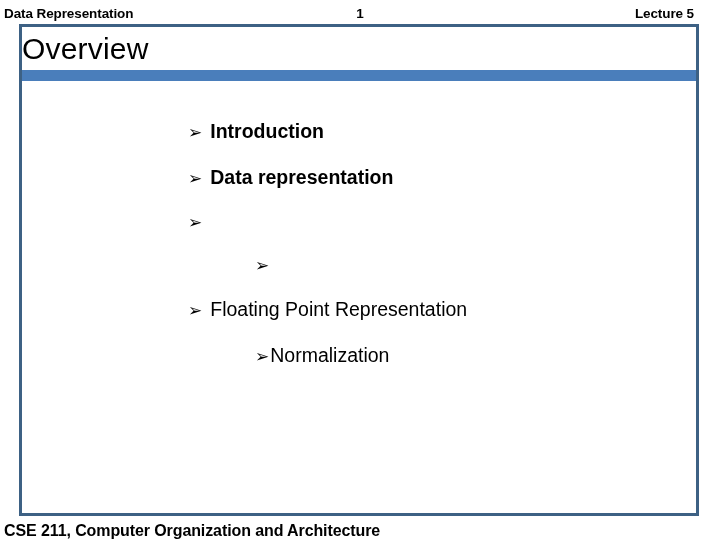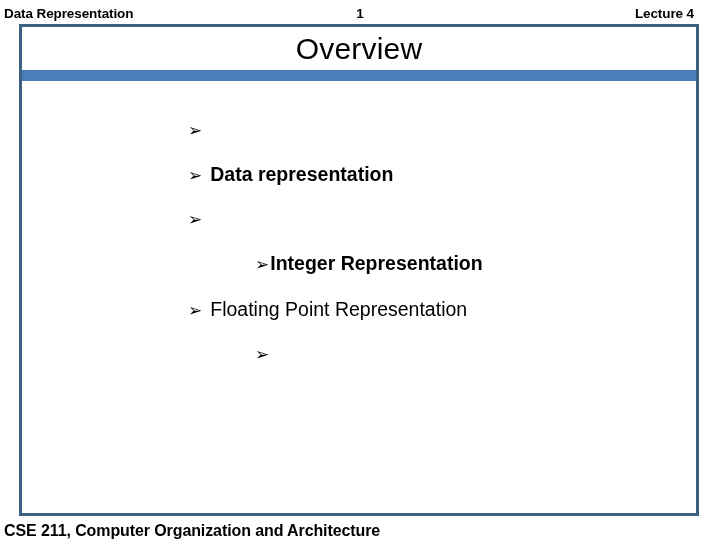--- a/index.html
+++ b/index.html
@@ -83,21 +83,21 @@
 
   
   .title-area {
     position: absolute;
     left: 22px;
     top: 27px;
     width: 674px;
     height: 43px;
     display: flex;
     align-items: center;
-    justify-content: center;
+    justify-content: flex-start;
   }
   .slide-title {
     font-size: 30px;
     font-weight: 400;
     line-height: 1;
     color: #000000;
     letter-spacing: 0.2px;
   }
   .title-underbar {
     position: absolute;
@@ -168,56 +168,57 @@
     letter-spacing: -0.1px;
     white-space: nowrap;
   }
 </style>
 </head>
 <body>
 
 <div class="slide-header">
   <div class="hdr-left">Data Representation</div>
   <div class="hdr-center">1</div>
-  <div class="hdr-right">Lecture 4</div>
+  <div class="hdr-right">Lecture 5</div>
 </div>
 
 <div class="frame-top-rule"></div>
 <div class="slide-frame"></div>
 <div class="frame-bottom-rule"></div>
 
 <div class="title-area">
   <span class="slide-title">Overview</span>
 </div>
 <div class="title-underbar"></div>
 
 <div class="bullet-list">
 
   <div class="bullet-row lvl1 row-r1">
     <span class="bullet-glyph">➢</span>
+    <span class="bullet-text is-bold">Introduction</span>
   </div>
 
   <div class="bullet-row lvl1 row-r2">
     <span class="bullet-glyph">➢</span>
     <span class="bullet-text is-bold">Data representation</span>
   </div>
 
   <div class="bullet-row lvl1 row-r3">
     <span class="bullet-glyph">➢</span>
   </div>
 
   <div class="bullet-row lvl2 row-r4">
     <span class="bullet-glyph">➢</span>
-    <span class="bullet-text is-bold">Integer Representation</span>
   </div>
 
   <div class="bullet-row lvl1 row-r5">
     <span class="bullet-glyph">➢</span>
     <span class="bullet-text is-regular">Floating Point Representation</span>
   </div>
 
   <div class="bullet-row lvl2 row-r6">
     <span class="bullet-glyph">➢</span>
+    <span class="bullet-text is-regular">Normalization</span>
   </div>
 
 </div>
 
 <div class="slide-footer">CSE 211, Computer Organization and Architecture</div>
 
 </body></html>

